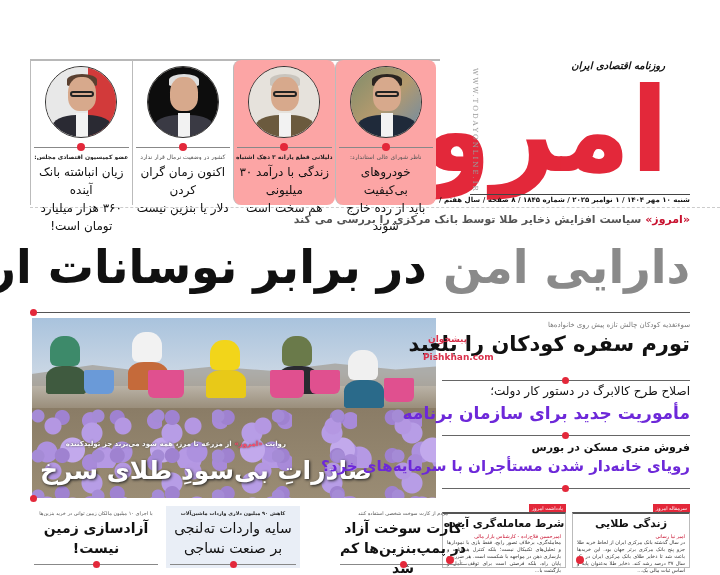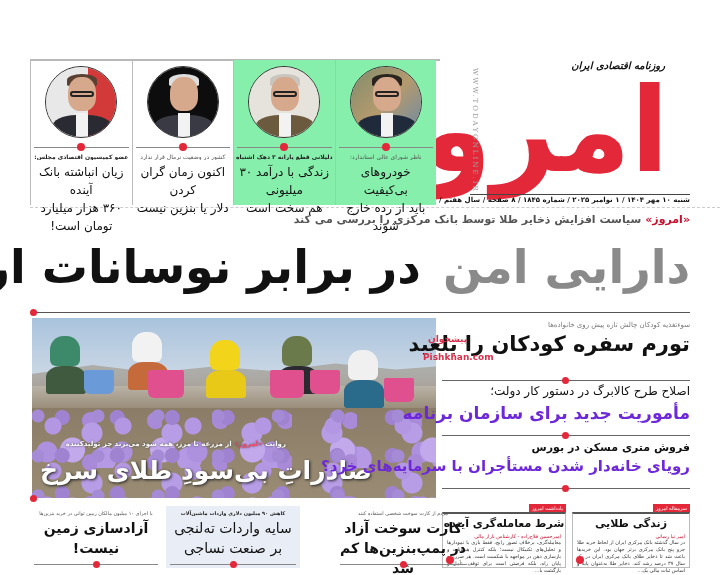--- a/index.html
+++ b/index.html
@@ -15,39 +15,39 @@
   .logo { position: absolute; right: 26px; top: 8px; font-family: "DejaVu Sans", sans-serif; font-weight: bold; font-size: 112px; line-height: 140px; color: #e3283a; direction: rtl; letter-spacing: -6px; transform: scaleY(1.05); }
   .website-vert { position: absolute; left: 467px; top: 60px; width: 12px; height: 140px; writing-mode: vertical-rl; font-size: 7px; letter-spacing: 2px; color: #9a9a9a; font-family: "DejaVu Serif", serif; text-align: center; }
 
   .issue-line { position: absolute; left: 470px; top: 194px; width: 220px; border-top: 1px solid #444; padding-top: 1px; font-size: 7px; font-weight: bold; direction: rtl; white-space: nowrap; color: #111; }
   .dash-line { position: absolute; left: 30px; top: 207px; width: 690px; border-top: 1px dashed #ccc; }
 
   
   .cards { position: absolute; left: 30px; top: 60px; width: 406px; height: 145px; display: flex; flex-direction: row-reverse; }
   .card { flex: 1; border-left: 1px solid #bbb; position: relative; height: 145px; }
   .card:last-child { border-left: 1px solid #bbb; }
-  .card.shaded { background: #86efac; }
+  .card.shaded { background: #fca5a5; border-radius: 8px; }
   .card .avatar { position: absolute; left: 50%; top: 6px; width: 72px; height: 72px; margin-left: -36px; border-radius: 50%; border: 1px solid #333; overflow: hidden; background: #d8d0c8; }
   .card .avatar .bg { position: absolute; inset: 0; }
   .card .avatar .head { position: absolute; left: 22px; top: 10px; width: 28px; height: 34px; border-radius: 45% 45% 40% 40%; background: #d7a98c; }
   .card .avatar .hair { position: absolute; left: 21px; top: 7px; width: 30px; height: 12px; border-radius: 50% 50% 10% 10%; }
   .card .avatar .glasses { position: absolute; left: 24px; top: 24px; width: 24px; height: 6px; border: 2px solid #222; border-radius: 3px; }
   .card .avatar .suit { position: absolute; left: 6px; top: 48px; width: 60px; height: 30px; border-radius: 40% 40% 0 0; }
   .card .avatar .shirt { position: absolute; left: 30px; top: 46px; width: 12px; height: 28px; background: #f2f2f2; }
   .card .pin { position: absolute; left: 50%; top: 83px; margin-left: -4px; width: 8px; height: 8px; border-radius: 50%; background: #e3283a; }
   .card .rule { position: absolute; left: 3px; right: 3px; top: 87px; height: 1px; background: #888; }
   .card .kicker { position: absolute; left: 2px; right: 2px; top: 93px; font-size: 6px; text-align: center; direction: rtl; color: #555; white-space: nowrap; overflow: hidden; }
   .card .kicker.dark { color: #222; font-weight: bold; }
   .card .title { position: absolute; left: 2px; right: 2px; top: 103px; font-size: 12px; font-weight: normal; text-align: center; direction: rtl; line-height: 18px; color: #111; }
 
   
   .subhead { position: absolute; right: 30px; top: 213px; font-size: 11px; font-weight: bold; direction: rtl; color: #555; white-space: nowrap; }
   .subhead .red { color: #c8102e; }
   .headline { position: absolute; right: 30px; top: 232px; direction: rtl; white-space: nowrap; font-weight: bold; font-size: 46px; line-height: 70px; letter-spacing: -1px; }
-  .headline .gray { color: #8a8a8a; margin-left: 6px; }
+  .headline .gray { color: #8a8a8a; }
   .headline .black { color: #111; }
 
   .rule2 { position: absolute; left: 30px; top: 312px; width: 660px; height: 1px; background: #555; }
   .pin-small { position: absolute; width: 7px; height: 7px; border-radius: 50%; background: #e3283a; }
 
   
   .photo { position: absolute; left: 32px; top: 318px; width: 404px; height: 180px; overflow: hidden; background: linear-gradient(#a9c3dd 0%, #c9d6e4 30%, #b9b2a6 38%, #9a8e7b 50%, #8c7f6a 60%, #9c8f7a 100%); }
   .photo .mountain { position: absolute; left: 0; right: 0; top: 38px; height: 30px; background: #a5a19a; clip-path: polygon(0 60%, 15% 30%, 30% 55%, 45% 35%, 60% 50%, 75% 25%, 90% 45%, 100% 35%, 100% 100%, 0 100%); opacity: .8; }
   .photo .field { position: absolute; left: 0; right: 0; top: 90px; bottom: 0; background: radial-gradient(circle at 10% 20%, #a58bd6 0 6px, transparent 7px), radial-gradient(circle at 30% 40%, #b497e2 0 8px, transparent 9px), radial-gradient(circle at 55% 25%, #9f82d0 0 7px, transparent 8px), radial-gradient(circle at 75% 50%, #b79de6 0 10px, transparent 11px), radial-gradient(circle at 90% 30%, #a88ad9 0 8px, transparent 9px), radial-gradient(circle at 45% 70%, #c2a9ec 0 12px, transparent 13px), radial-gradient(circle at 20% 80%, #ad91df 0 10px, transparent 11px), radial-gradient(circle at 85% 85%, #b599e4 0 12px, transparent 13px), linear-gradient(#8a7c66, #9a8c74); background-size: 60px 40px, 70px 45px, 55px 38px, 80px 50px, 65px 42px, 90px 60px, 75px 55px, 85px 60px, 100% 100%; }
   .worker { position: absolute; top: 18px; }

